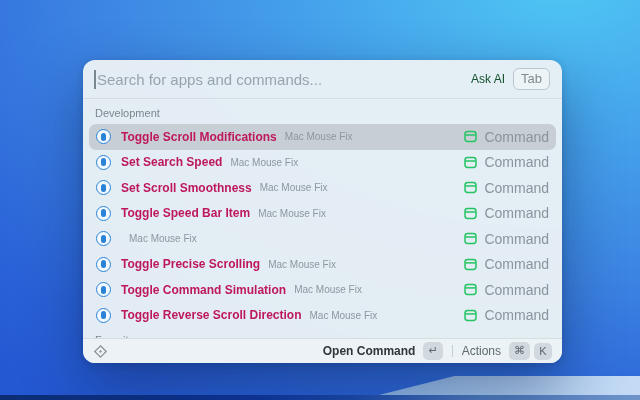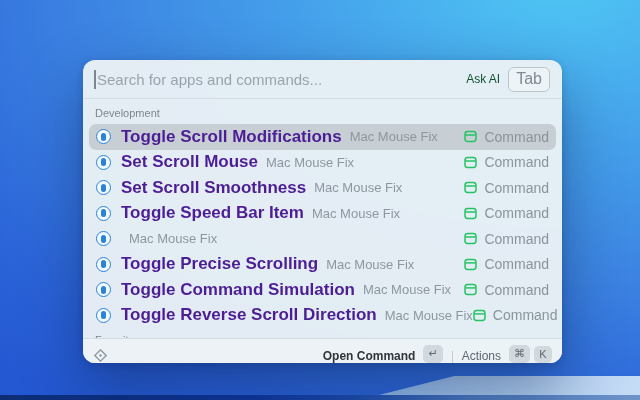--- a/index.html
+++ b/index.html
@@ -22,42 +22,42 @@
     display:flex; flex-direction:column; overflow:hidden;margin-top:11px; }
 
   
   .searchbar { height:39px; flex:0 0 39px; display:flex; align-items:center;
     padding:0 12px; position:relative; border-bottom:1px solid #d5dde1; }
   .caret { position:absolute; left:11px; top:10px; width:1.5px; height:19px; background:#7a868d; }
   .search-input { flex:1; border:none; outline:none; background:transparent;
     font-family:"Liberation Sans", sans-serif; font-size:15px; color:#30393f; padding-left:2px; }
   .search-input::placeholder { color:#98a4ab; }
   .askai { font-size:12px; color:#14532d; margin-right:8px; white-space:nowrap; }
-  .tabkey { font-size:16px; color:#7f8a91; border:1px solid #bcc6cc; border-radius:6px;
+  .tabkey { font-size:13px; color:#7f8a91; border:1px solid #bcc6cc; border-radius:6px;
     padding:2px 7px 3px; background:rgba(255,255,255,0.35); white-space:nowrap;text-align:right; }
 
   
   .list { flex:1; padding:4px 6px 0; overflow:hidden; position:relative; }
   .section-header { font-size:11px; font-weight:400; color:#7b868d; padding:4px 6px 5px; }
   .section-header.favorites { margin-top:2px; }
   .row { height:25.5px; display:flex; align-items:center; padding:0 7px;
     border-radius:7px; cursor:default; }
   .row.selected { background:#c8cfd4; }
   .app-icon { width:15px; height:15px; flex:0 0 15px; border-radius:50%;
     background:#f2faff; border:1.5px solid #2b83d8; display:flex; align-items:center;
     justify-content:center; margin-right:10px; }
   .app-icon .mouse { width:5px; height:8px; border-radius:2.5px; background:#2b83d8; display:block; }
-  .row-title { font-size:17px; font-weight:700; color:#4c1d95; white-space:nowrap; }
-  .row-subtitle { font-size:13px; color:#8d979e; margin-left:8px; white-space:nowrap; }
+  .row-title { font-size:12px; font-weight:700; color:#be185d; white-space:nowrap; }
+  .row-subtitle { font-size:10px; color:#8d979e; margin-left:8px; white-space:nowrap; }
   .row-spacer { flex:1; }
   .cmd-icon { display:flex; align-items:center; margin-right:7px; }
   .row-accessory { font-size:14px; color:#8a949b; white-space:nowrap; }
 
   
-  .footer { flex:0 0 25px; border-top:1px solid #d5dde1; display:flex; align-items:flex-end;
+  .footer { flex:0 0 25px; border-top:1px solid #d5dde1; display:flex; align-items:center;
     padding:0 10px; background:rgba(236,243,246,0.9); }
   .footer-logo { display:flex; align-items:center; }
   .footer-spacer { flex:1; }
   .footer-primary { font-size:12px; font-weight:700; color:#2f363b; margin-right:8px; }
   .key-badge { background:#d2d9de; color:#5e6970; border-radius:5px; font-size:11px;
     padding:2px 5px 3px; min-width:18px; text-align:center; display:inline-block; }
   .footer-div { width:1px; height:12px; background:#c3ccd1; margin:0 9px; }
   .footer-secondary { font-size:12px; color:#5e6970; margin-right:8px; }
   .key-badge + .key-badge { margin-left:4px; }
 </style>
@@ -93,21 +93,21 @@
         <rect x="1" y="1.6" width="11" height="9.8" rx="2.6" fill="none" stroke="#25c463" stroke-width="1.5"></rect>
         <line x1="1.4" y1="4.9" x2="11.6" y2="4.9" stroke="#25c463" stroke-width="1.5"></line>
       </svg>
     </span>
     <span class="row-accessory">Command</span>
   </div>
         <div class="row">
     <span class="app-icon">
             <span class="mouse"></span>
           </span>
-    <span class="row-title">Set Scroll Mouse</span>
+    <span class="row-title">Set Search Speed</span>
     <span class="row-subtitle">Mac Mouse Fix</span>
     <span class="row-spacer"></span>
     <span class="cmd-icon">
       <svg width="13" height="13" viewBox="0 0 13 13">
         <rect x="1" y="1.6" width="11" height="9.8" rx="2.6" fill="none" stroke="#25c463" stroke-width="1.5"></rect>
         <line x1="1.4" y1="4.9" x2="11.6" y2="4.9" stroke="#25c463" stroke-width="1.5"></line>
       </svg>
     </span>
     <span class="row-accessory">Command</span>
   </div>

